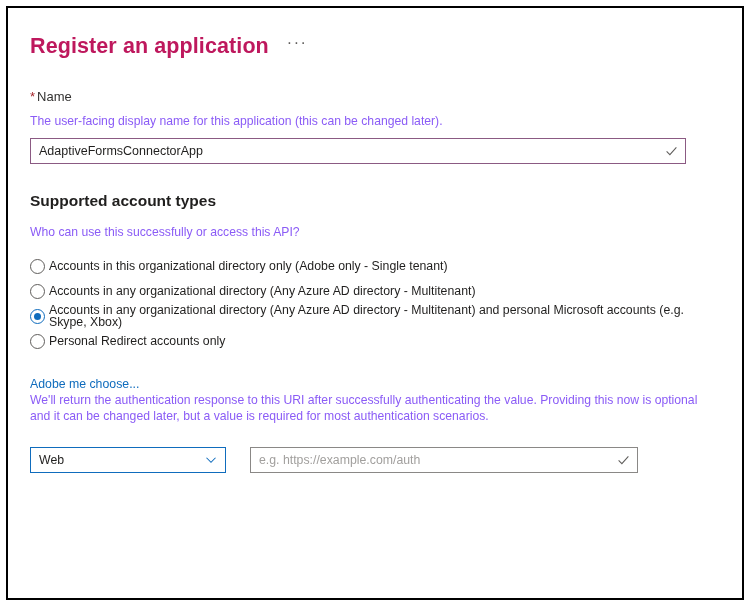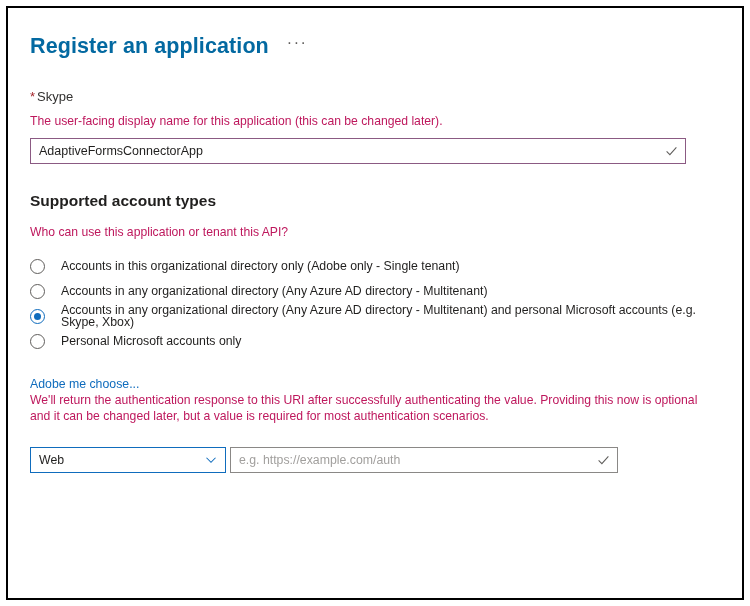--- a/index.html
+++ b/index.html
@@ -42,21 +42,21 @@
   .title-row {
     display: flex;
     align-items: center;
     gap: 18px;
     padding-left: 6px;
     margin-bottom: 30px;
   }
   .page-title {
     font-size: 21.5px;
     font-weight: 600;
-    color: #0369a1;
+    color: #be185d;
     letter-spacing: 0.1px;
   }
   .ellipsis-btn {
     font-size: 16px;
     color: #605e5c;
     letter-spacing: 1.5px;
     line-height: 10px;
     padding-bottom: 8px;
     cursor: pointer;
     user-select: none;
@@ -68,21 +68,21 @@
     color: #323130;
     padding-left: 6px;
     margin-bottom: 9px;
   }
   .req-star {
     color: #a4262c;
     margin-right: 2px;
   }
   .field-desc {
     font-size: 12.2px;
-    color: #be185d;
+    color: #8b5cf6;
     padding-left: 6px;
     margin-bottom: 9px;
     line-height: 1.35;
   }
 
   
   .name-input-wrap {
     position: relative;
     margin-left: 6px;
     margin-right: 30px;
@@ -126,21 +126,21 @@
   }
 
   
   .radio-list {
     margin-top: 14px;
     padding-left: 6px;
   }
   .radio-row {
     display: flex;
     align-items: center;
-    gap: 16px;
+    gap: 4px;
     height: 23px;
     margin-bottom: 2px;
     cursor: pointer;
   }
   .radio {
     width: 15px;
     height: 15px;
     border-radius: 50%;
     border: 1px solid #605e5c;
     box-sizing: border-box;
@@ -176,21 +176,21 @@
     text-decoration: none;
     padding-left: 6px;
     margin-top: 22px;
     cursor: pointer;
   }
 
   
   .redirect-row {
     display: flex;
     align-items: center;
-    gap: 4px;
+    gap: 24px;
     padding-left: 6px;
     margin-top: 22px;
   }
   .select-wrap {
     position: relative;
     width: 196px;
     height: 26px;
     border: 1px solid #0f6cbd;
     box-sizing: border-box;
     background: #ffffff;
@@ -241,51 +241,51 @@
 <div class="frame">
   <div class="inner">
     <div class="content">
 
       <div class="title-row">
         <div class="page-title">Register an application</div>
         <div class="ellipsis-btn">···</div>
       </div>
 
       <div class="field-label">
-        <span class="req-star">*</span><span>Skype</span>
+        <span class="req-star">*</span><span>Name</span>
       </div>
 
       <div class="field-desc">The user-facing display name for this application (this can be changed later).</div>
 
       <div class="name-input-wrap">
         <input class="name-input" type="text" value="AdaptiveFormsConnectorApp" style="">
         <svg class="check-icon" viewBox="0 0 16 16">
           <path d="M2 8.5 L6 12.5 L14 3.5" fill="none" stroke="currentColor" stroke-width="1.3"></path>
         </svg>
       </div>
 
       <div class="section-heading">Supported account types</div>
-      <div class="field-desc">Who can use this application or tenant this API?</div>
+      <div class="field-desc">Who can use this successfully or access this API?</div>
 
       <div class="radio-list">
         <div class="radio-row">
           <span class="radio"></span>
           <span class="radio-label">Accounts in this organizational directory only (Adobe only - Single tenant)</span>
         </div>
         <div class="radio-row">
           <span class="radio"></span>
           <span class="radio-label">Accounts in any organizational directory (Any Azure AD directory - Multitenant)</span>
         </div>
         <div class="radio-row">
           <span class="radio checked"></span>
           <span class="radio-label">Accounts in any organizational directory (Any Azure AD directory - Multitenant) and personal Microsoft accounts (e.g. Skype, Xbox)</span>
         </div>
         <div class="radio-row">
           <span class="radio"></span>
-          <span class="radio-label">Personal Microsoft accounts only</span>
+          <span class="radio-label">Personal Redirect accounts only</span>
         </div>
       </div>
 
       <a class="link">Adobe me choose...</a>
 
       <div class="field-desc">We'll return the authentication response to this URI after successfully authenticating the value. Providing this now is optional and it can be changed later, but a value is required for most authentication scenarios.</div>
 
       <div class="redirect-row">
         <div class="select-wrap">
           <span class="select-value">Web</span>

